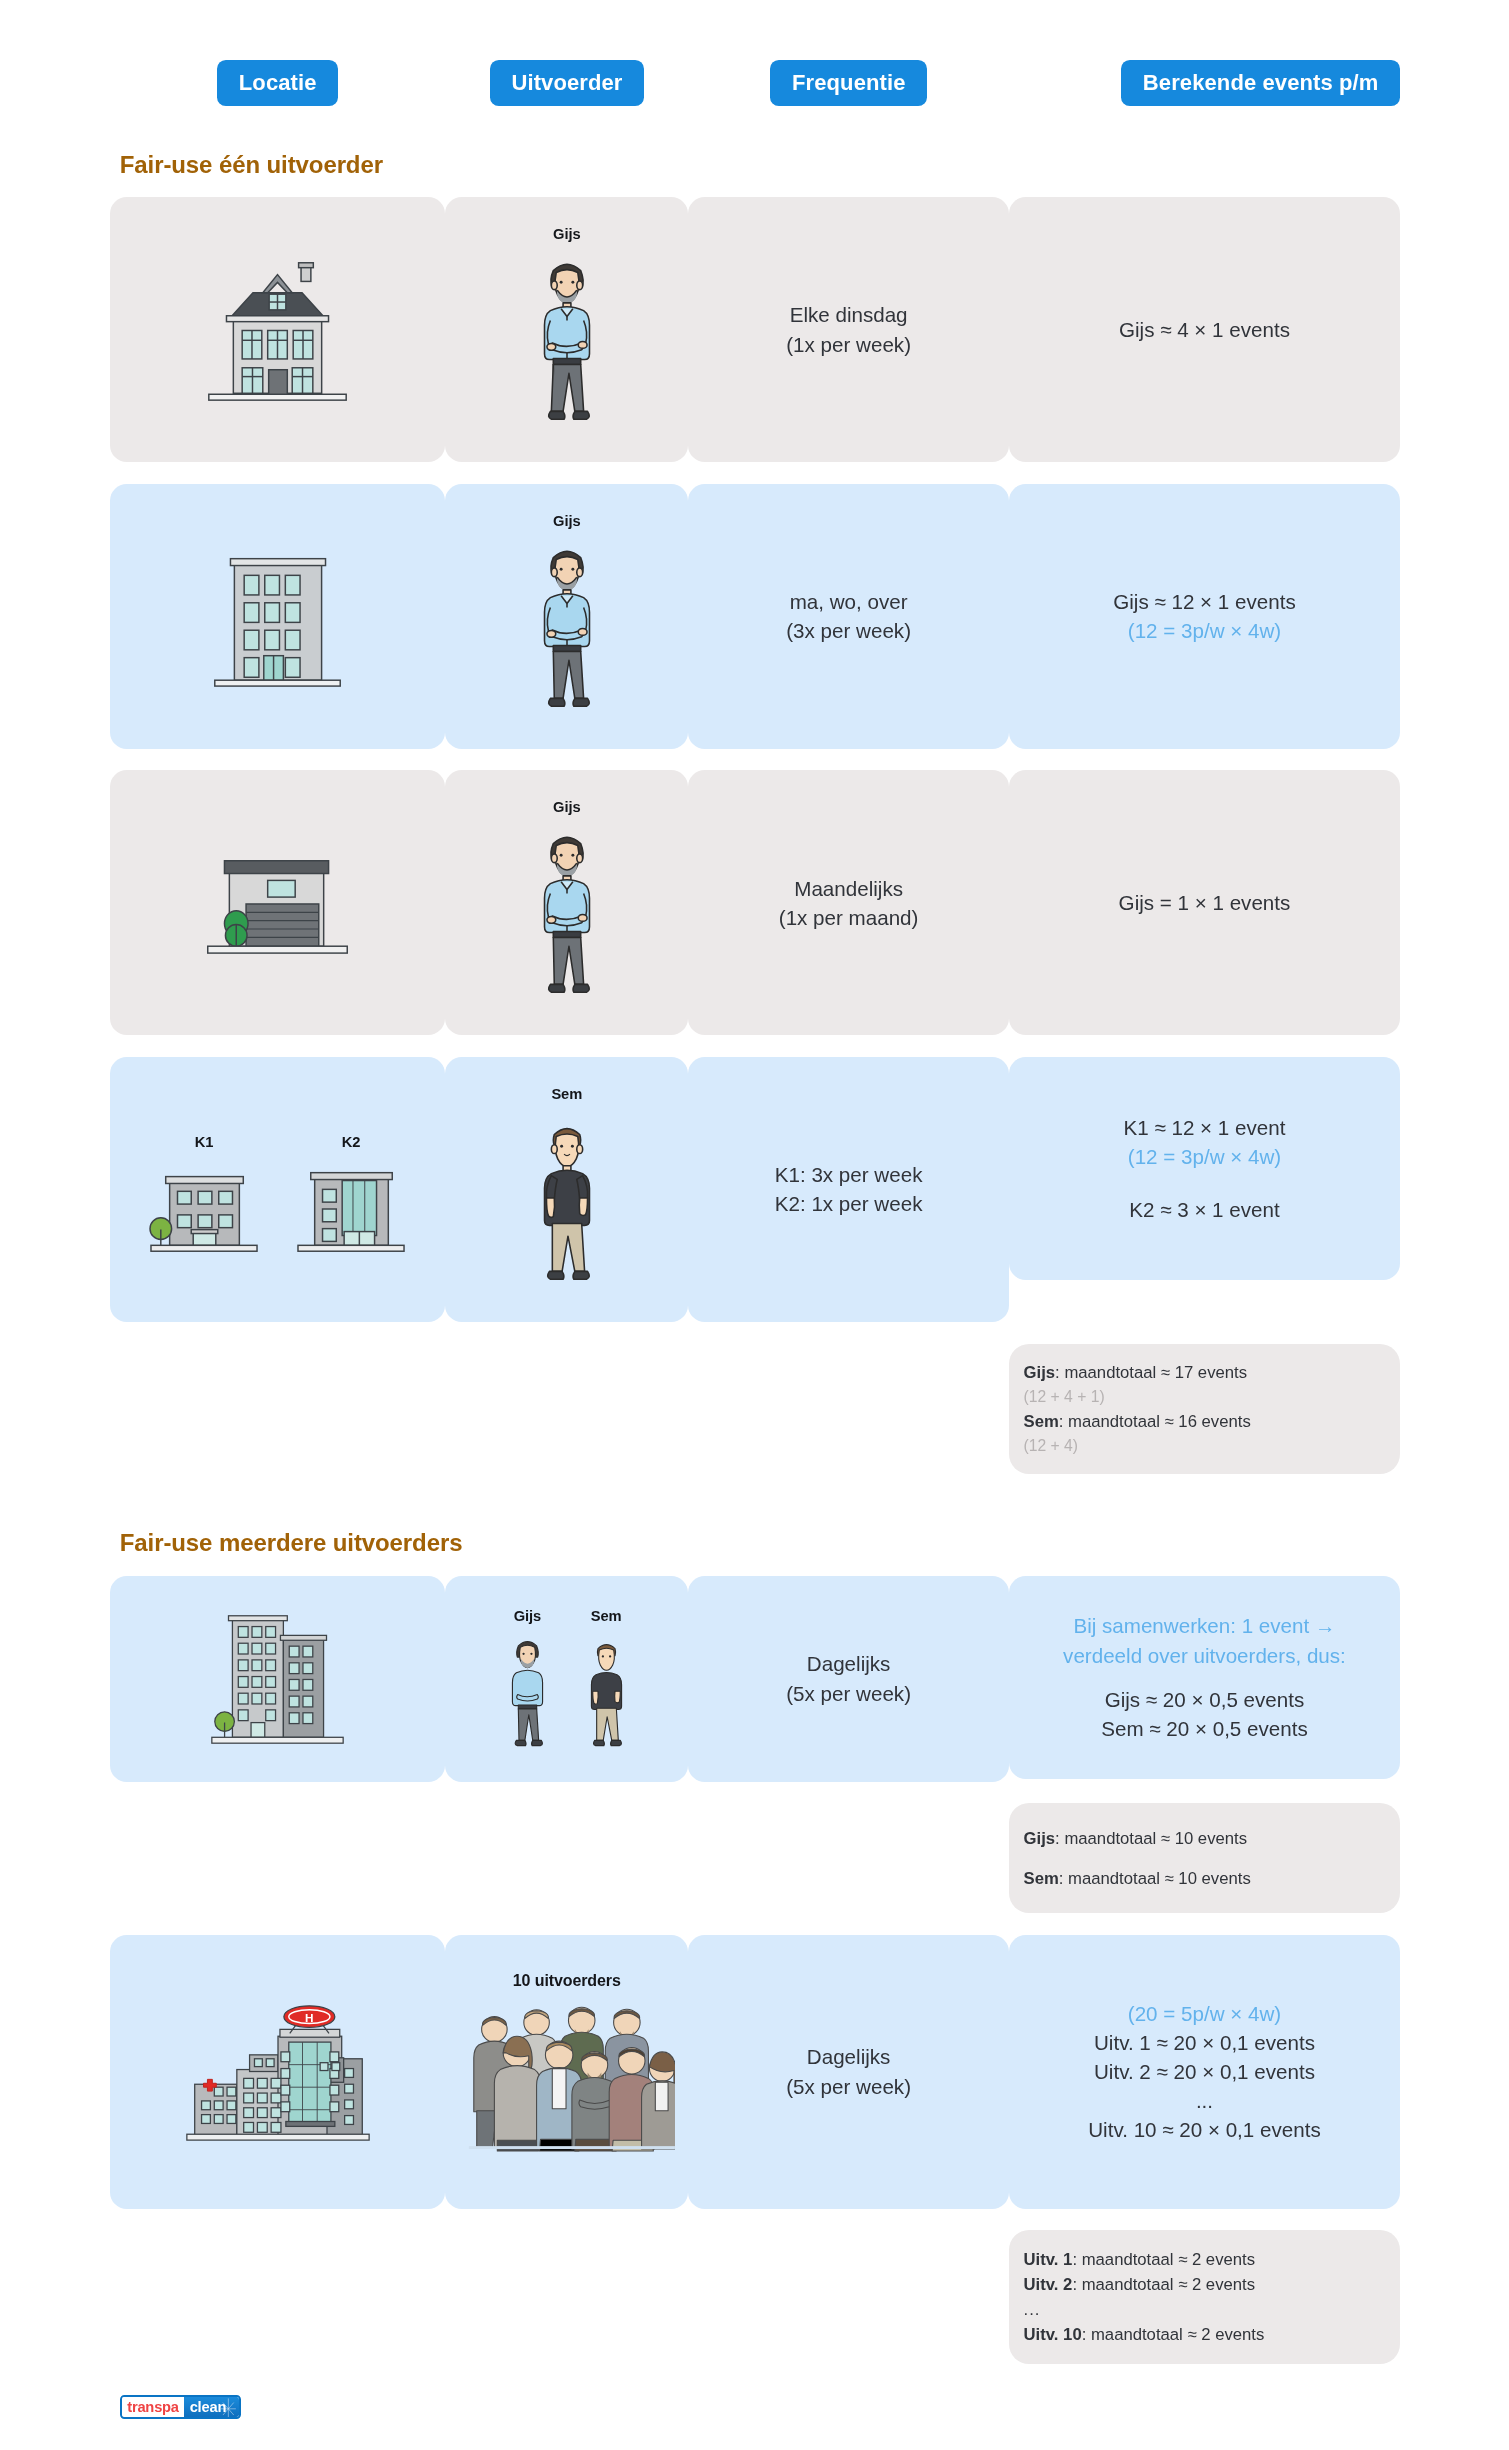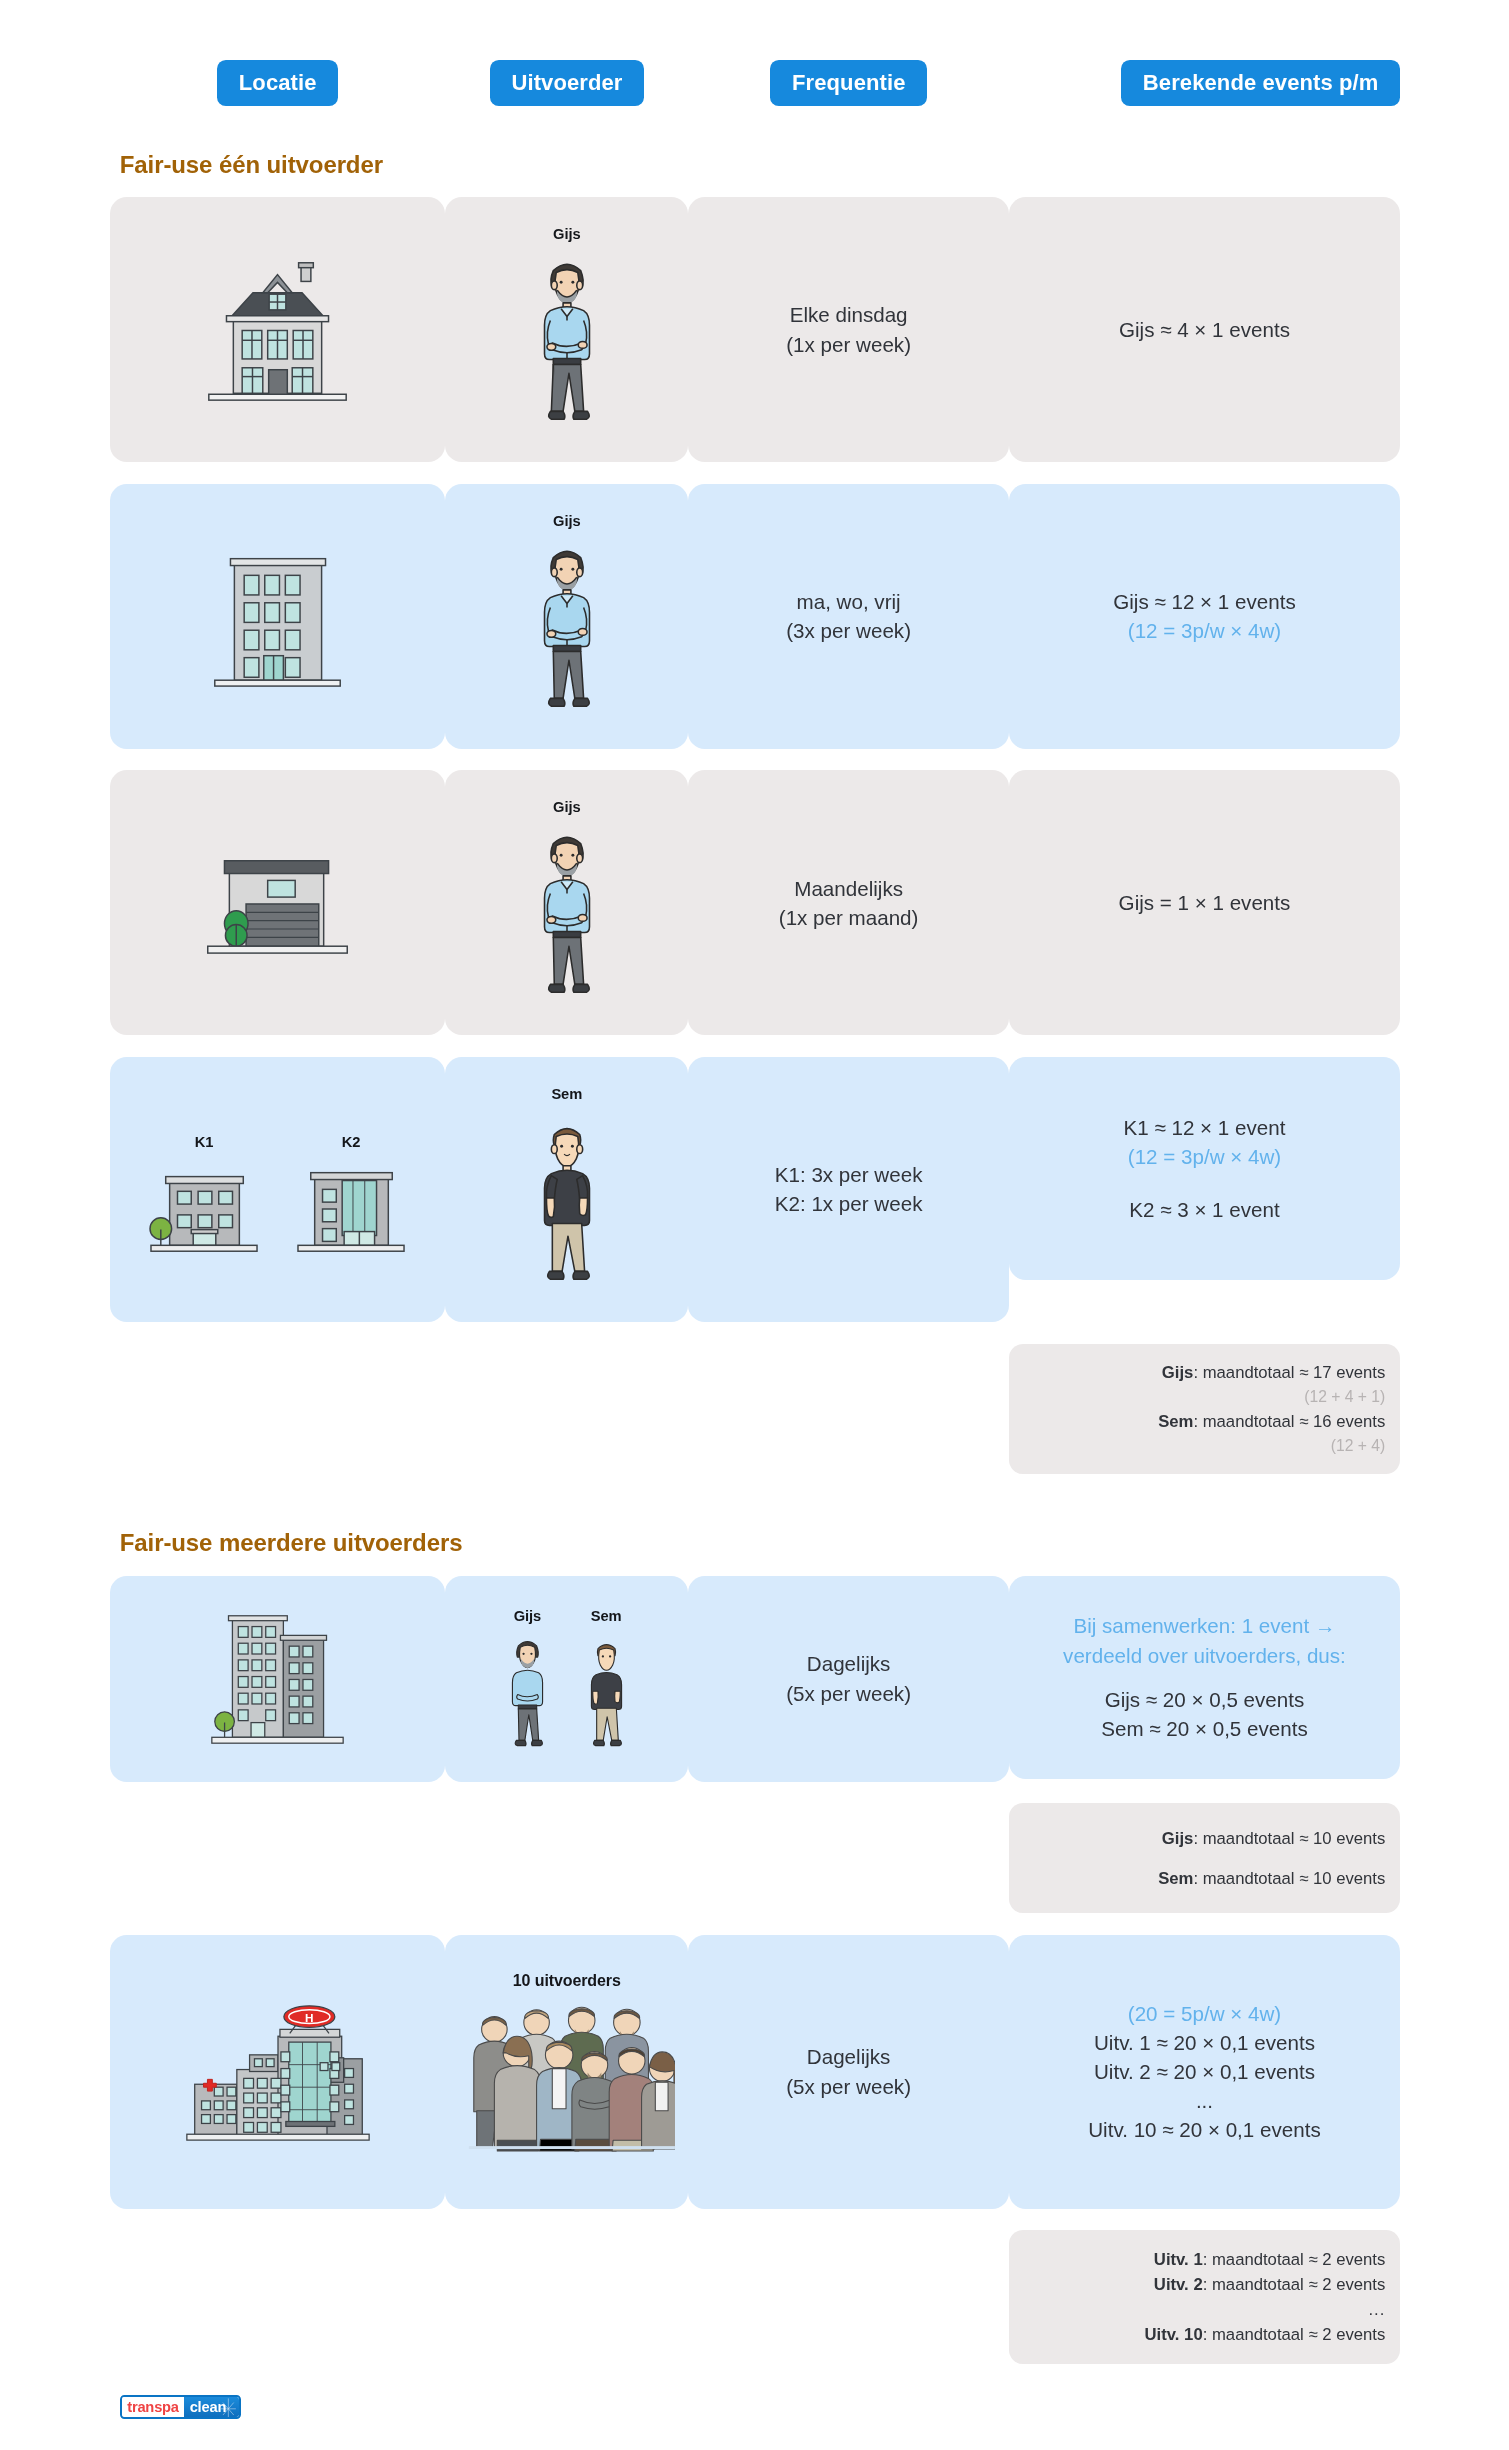--- a/index.html
+++ b/index.html
@@ -78,22 +78,22 @@
     line-height: 1.42;
     padding: 14.7px 16.7px;
   }
   .sub-blue { color: #62b2ec; display:block; }
   .ev-gap { height: 23.5px; }
 
   
   .summary {
     width: 394px;
     background: #ece9e9;
-    border-radius: 14px;
-    text-align: right;
+    border-radius: 20px;
+    text-align: left;
     padding: 16.7px 14.7px;
     font-size: 16.7px;
     color: #31343a;
     line-height: 1.5;
   }
   .summary b { font-weight: bold; }
   .summary .faint { color: #b7b3b3; display:block; font-size: 15.7px; }
   .summary .dots { color:#31343a; letter-spacing:1px; display:block; }
   .summary-row { display: flex; margin-bottom: 21.6px; }
   .summary-spacer-loc  { width: 338px; }
@@ -282,21 +282,21 @@
             <ellipse cx="122" cy="200" rx="9" ry="7" fill="#f2d3b4"></ellipse>
             <rect x="62" y="228" width="56" height="12" fill="#3a3d42"></rect>
             <path d="M62 240 l56 0 l6 96 l-18 0 l-12-78 l-12 78 l-18 0z" fill="#6d7277"></path>
             <path d="M56 336 q-8 12 2 16 l26 0 q4-6 -2-16z" fill="#3c3f43"></path>
             <path d="M106 336 q-6 10 -2 16 l26 0 q10-4 2-16z" fill="#3c3f43"></path>
           </g>
         </svg>
       </div>
     </div>
     <div class="cell cell-freq blue text-cell" style="height:265px">
-      <span>ma, wo, vrij</span>
+      <span>ma, wo, over</span>
       <span>(3x per week)</span>
     </div>
     <div class="cell cell-ev blue text-cell" style="height:265px">
       <span>Gijs ≈ 12 × 1 events</span>
       <span class="sub-blue">(12 = 3p/w × 4w)</span>
     </div>
   </div>
 
   <div class="row">
     <div class="cell cell-loc grey" style="height:265px">

